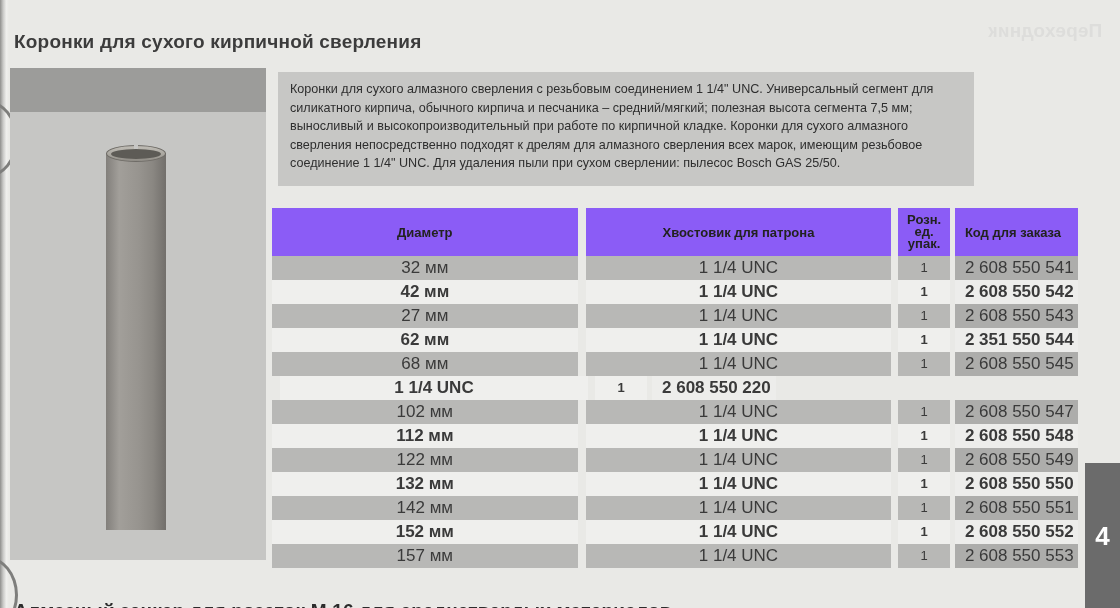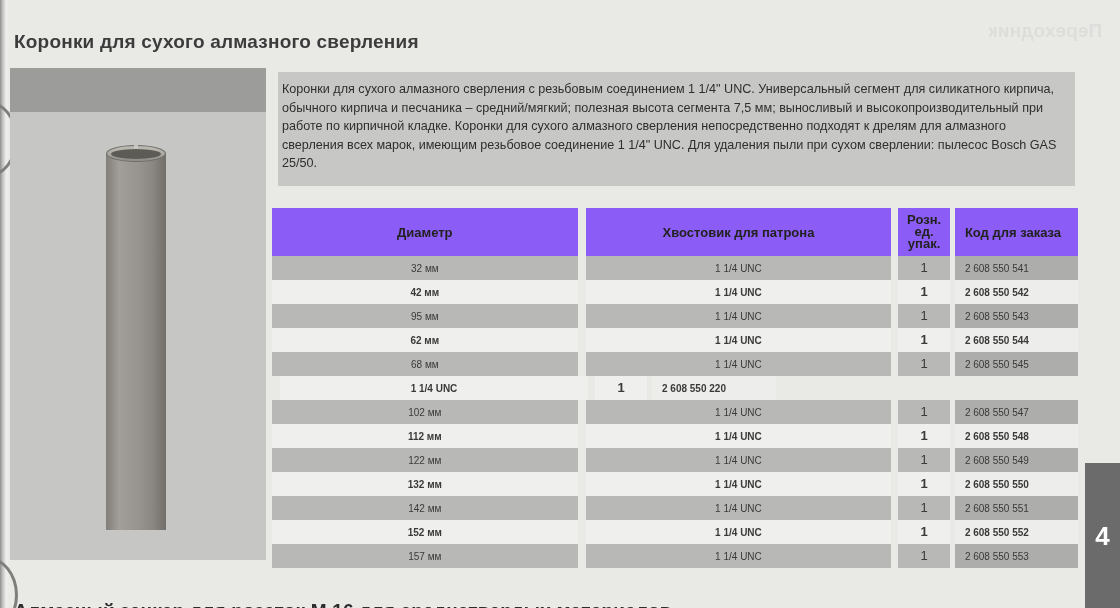--- a/index.html
+++ b/index.html
@@ -59,57 +59,57 @@
   }
   .bit-bore{
     position:absolute;left:101px;top:81px;width:50px;height:10px;
     border-radius:50%;background:#5d5b56;
   }
   .bit-notch{
     position:absolute;left:124px;top:76px;width:4px;height:5px;background:#c6c6c4;
   }
   
   .description{
-    position:absolute;left:278px;top:72px;width:797px;height:114px;
+    position:absolute;left:278px;top:72px;width:696px;height:114px;
     background:#c7c7c5;color:#2e2e2e;
     font-size:12.6px;line-height:18.6px;
-    padding:8px 14px 8px 4px;box-sizing:border-box;
+    padding:8px 14px 8px 12px;box-sizing:border-box;
   }
   
   .ptable{position:absolute;left:272px;top:208px;width:806px;}
   .thead{display:flex;height:48px;}
   .th{
     background:#8b5cf6;color:#222220;font-weight:bold;font-size:13px;
     display:flex;align-items:center;justify-content:center;text-align:center;
     box-sizing:border-box;
   }
   .tr{display:flex;height:24px;}
   .td{
-    font-size:10px;color:#3a3a3a;
+    font-size:17px;color:#3a3a3a;
     display:flex;align-items:center;justify-content:center;
     box-sizing:border-box;
   }
   .c1{width:308px;}
   .c2{width:308px;margin-left:8px;}
   .c3{width:52px;margin-left:7px;font-size:13px;line-height:12px;}
   .c4{width:124px;margin-left:5px;justify-content:flex-start;padding-left:10px;}
   .th.c4{justify-content:flex-start;padding-left:10px;text-align:left;}
   .tr.odd .td{background:#b8b8b6;}
   .tr.odd .td.c4{background:#adadab;}
   .tr.even .td{background:#efefed;font-weight:bold;}
   .tr.even .td.c4{background:#ededeb;}
 </style>
 </head>
 <body>
 
 <div class="spine"></div>
 <div class="ring r1"></div>
 <div class="ring r2"></div>
 
-<h1 class="page-title">Коронки для сухого алмазного сверления</h1>
+<h1 class="page-title">Коронки для сухого кирпичной сверления</h1>
 <div class="showthrough">Переходник</div>
 
 <div class="image-panel">
   <div class="panel-band"></div>
   <div class="bit-body"></div>
   <div class="bit-rim"></div>
   <div class="bit-bore"></div>
   <div class="bit-notch"></div>
 </div>
 
@@ -129,30 +129,30 @@
         <div class="td c3">1</div>
         <div class="td c4">2 608 550 541</div>
       </div>
       <div class="tr even">
         <div class="td c1">42 мм</div>
         <div class="td c2">1 1/4 UNC</div>
         <div class="td c3">1</div>
         <div class="td c4">2 608 550 542</div>
       </div>
       <div class="tr odd">
-        <div class="td c1">95 мм</div>
+        <div class="td c1">27 мм</div>
         <div class="td c2">1 1/4 UNC</div>
         <div class="td c3">1</div>
         <div class="td c4">2 608 550 543</div>
       </div>
       <div class="tr even">
         <div class="td c1">62 мм</div>
         <div class="td c2">1 1/4 UNC</div>
         <div class="td c3">1</div>
-        <div class="td c4">2 608 550 544</div>
+        <div class="td c4">2 351 550 544</div>
       </div>
       <div class="tr odd">
         <div class="td c1">68 мм</div>
         <div class="td c2">1 1/4 UNC</div>
         <div class="td c3">1</div>
         <div class="td c4">2 608 550 545</div>
       </div>
       <div class="tr even">
         <div class="td c2">1 1/4 UNC</div>
         <div class="td c3">1</div>

